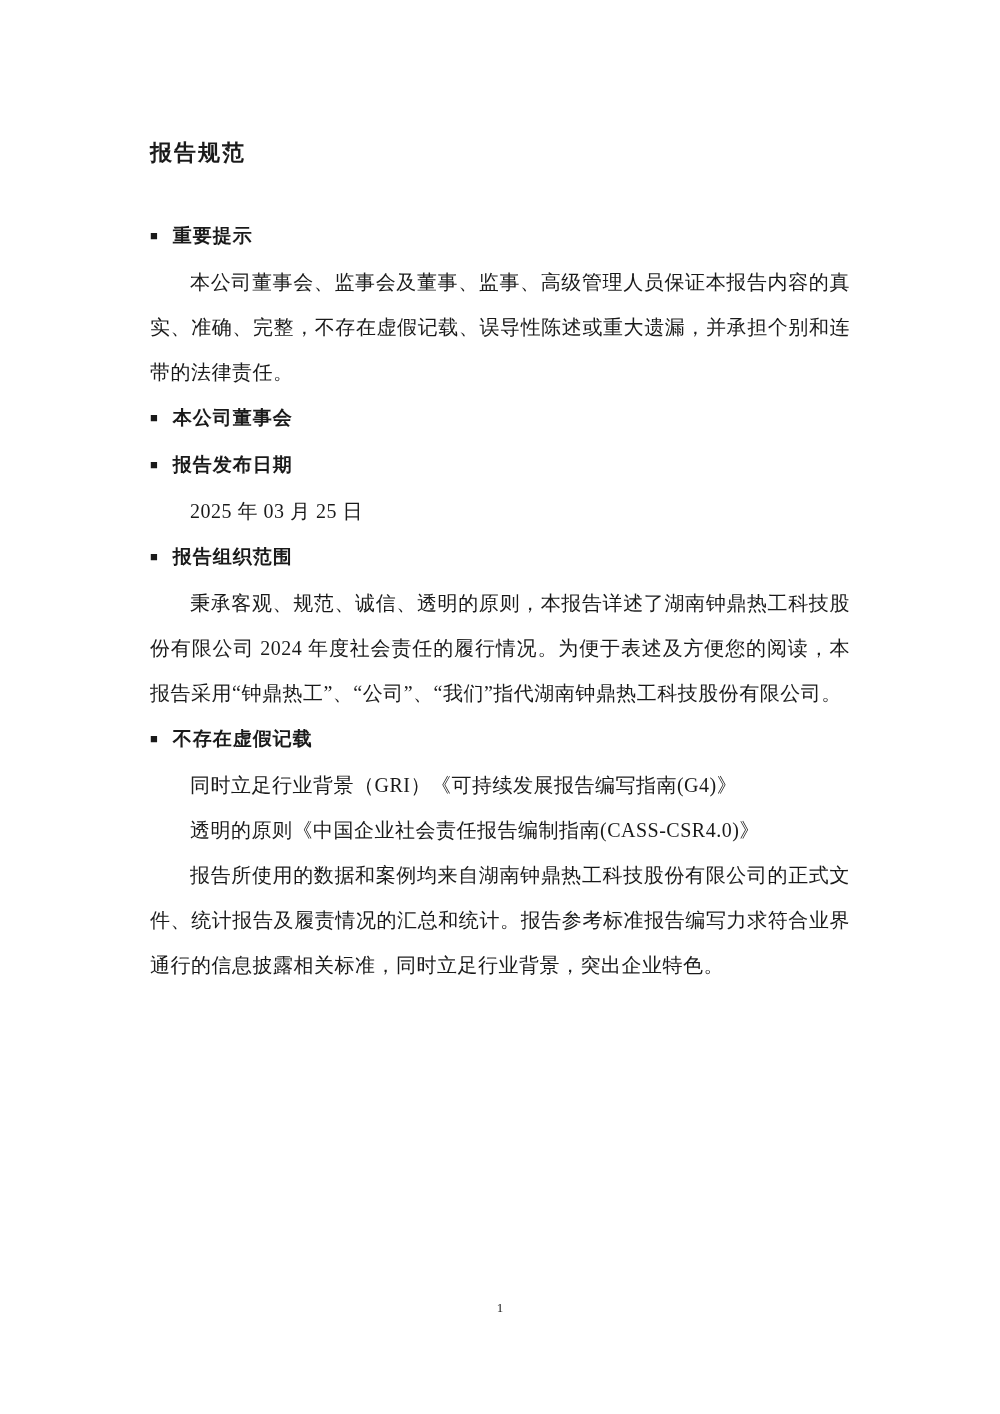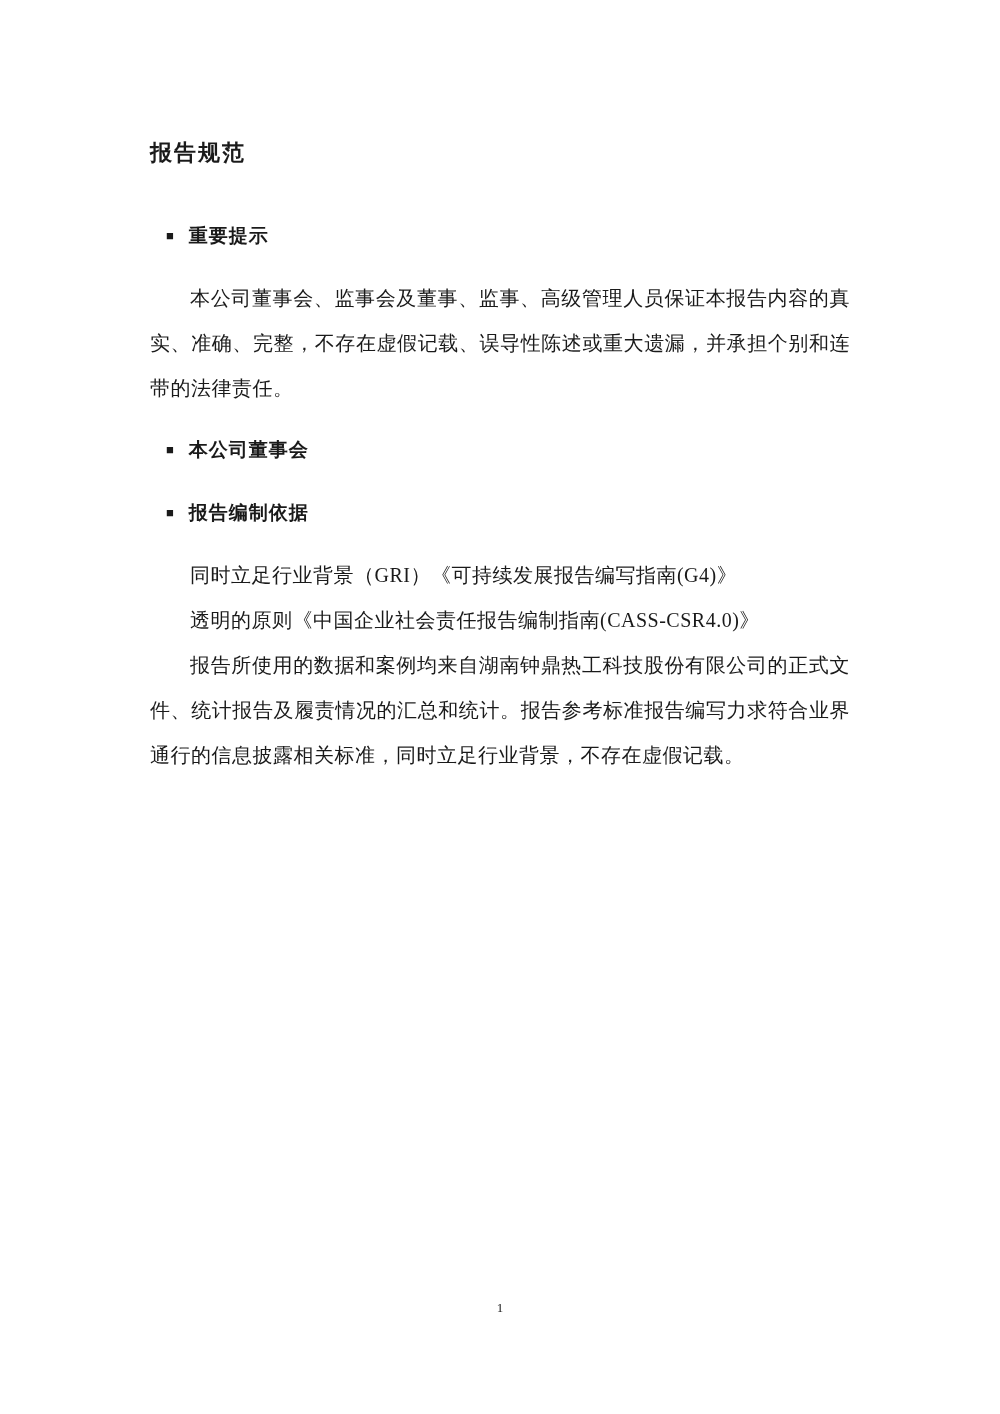--- a/index.html
+++ b/index.html
@@ -24,21 +24,21 @@
     font-size: 22px;
     font-weight: bold;
     line-height: 45px;
     margin: 0 0 38px 0;
     letter-spacing: 2px;
   }
   .section-heading {
     font-size: 19px;
     font-weight: bold;
     line-height: 45px;
-    margin: 16px;
+    margin: 0;
     letter-spacing: 1px;
   }
   .bullet {
     display: inline-block;
     font-size: 13px;
     margin-right: 14px;
     transform: translateY(-2px);
   }
   .body-para {
     font-size: 20px;
@@ -68,28 +68,36 @@
 
     <div>
       <h2 class="section-heading"><span class="bullet">■</span><span>重要提示</span></h2>
       <p class="body-para">本公司董事会、监事会及董事、监事、高级管理人员保证本报告内容的真实、准确、完整，不存在虚假记载、误导性陈述或重大遗漏，并承担个别和连带的法律责任。</p>
     </div>
 
     <div>
       <h2 class="section-heading"><span class="bullet">■</span><span>本公司董事会</span></h2>
     </div>
 
-
+    <div>
+      <h2 class="section-heading"><span class="bullet">■</span><span>报告发布日期</span></h2>
+      <p class="body-para">2025 年 03 月 25 日</p>
+    </div>
 
     <div>
-      <h2 class="section-heading"><span class="bullet">■</span><span>报告编制依据</span></h2>
+      <h2 class="section-heading"><span class="bullet">■</span><span>报告组织范围</span></h2>
+      <p class="body-para">秉承客观、规范、诚信、透明的原则，本报告详述了湖南钟鼎热工科技股份有限公司 2024 年度社会责任的履行情况。为便于表述及方便您的阅读，本报告采用“钟鼎热工”、“公司”、“我们”指代湖南钟鼎热工科技股份有限公司。</p>
+    </div>
+
+    <div>
+      <h2 class="section-heading"><span class="bullet">■</span><span>不存在虚假记载</span></h2>
       <p class="body-para">同时立足行业背景（GRI）《可持续发展报告编写指南(G4)》</p>
       <p class="body-para">透明的原则《中国企业社会责任报告编制指南(CASS-CSR4.0)》</p>
     </div>
 
     <div>
-      <p class="body-para">报告所使用的数据和案例均来自湖南钟鼎热工科技股份有限公司的正式文件、统计报告及履责情况的汇总和统计。报告参考标准报告编写力求符合业界通行的信息披露相关标准，同时立足行业背景，不存在虚假记载。</p>
+      <p class="body-para">报告所使用的数据和案例均来自湖南钟鼎热工科技股份有限公司的正式文件、统计报告及履责情况的汇总和统计。报告参考标准报告编写力求符合业界通行的信息披露相关标准，同时立足行业背景，突出企业特色。</p>
     </div>
 
   </div>
 
   <div class="page-number">1</div>
 </div>
 
 </body></html>

